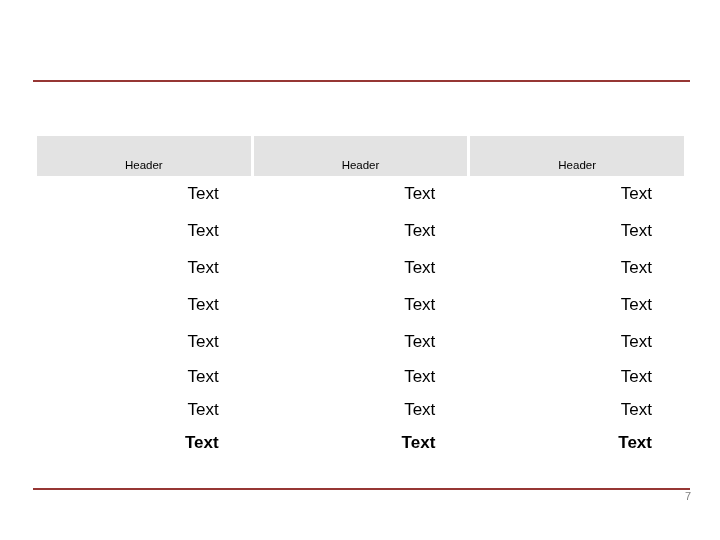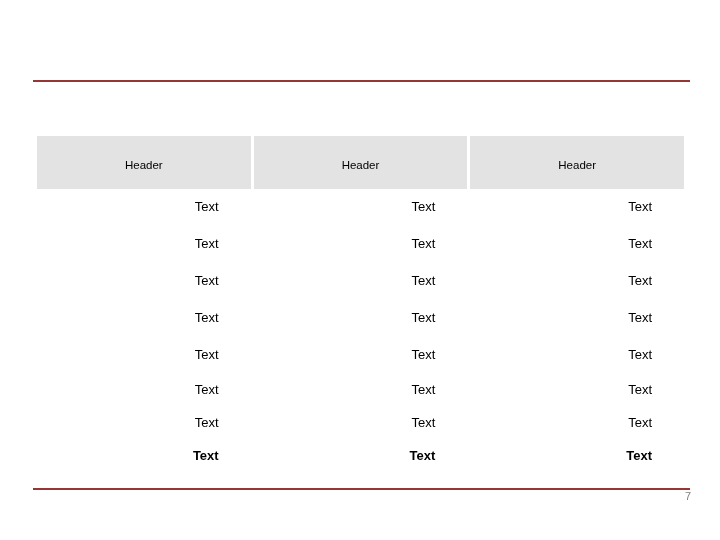--- a/index.html
+++ b/index.html
@@ -51,29 +51,29 @@
     font-weight: normal;
   }
 
   .table thead th {
     background: #E3E3E3;
     height: 36px;
     vertical-align: bottom;
     text-align: center;
     font-size: 11.5px;
     color: #000000;
-    padding-bottom: 17px;
+    padding-bottom: 4px;
     line-height: 1.1;
     margin-left: 31px;
   }
 
   .table tbody td {
     background: transparent;
     text-align: right;
-    font-size: 13px;
+    font-size: 17px;
     color: #000000;
     padding-right: 32px;
     line-height: 1.1;
     height: 37px;
     vertical-align: middle;
   }
   .table tbody tr.tight td { height: 33px; }
   .table tbody tr.total td { font-weight: bold; }
 
   

